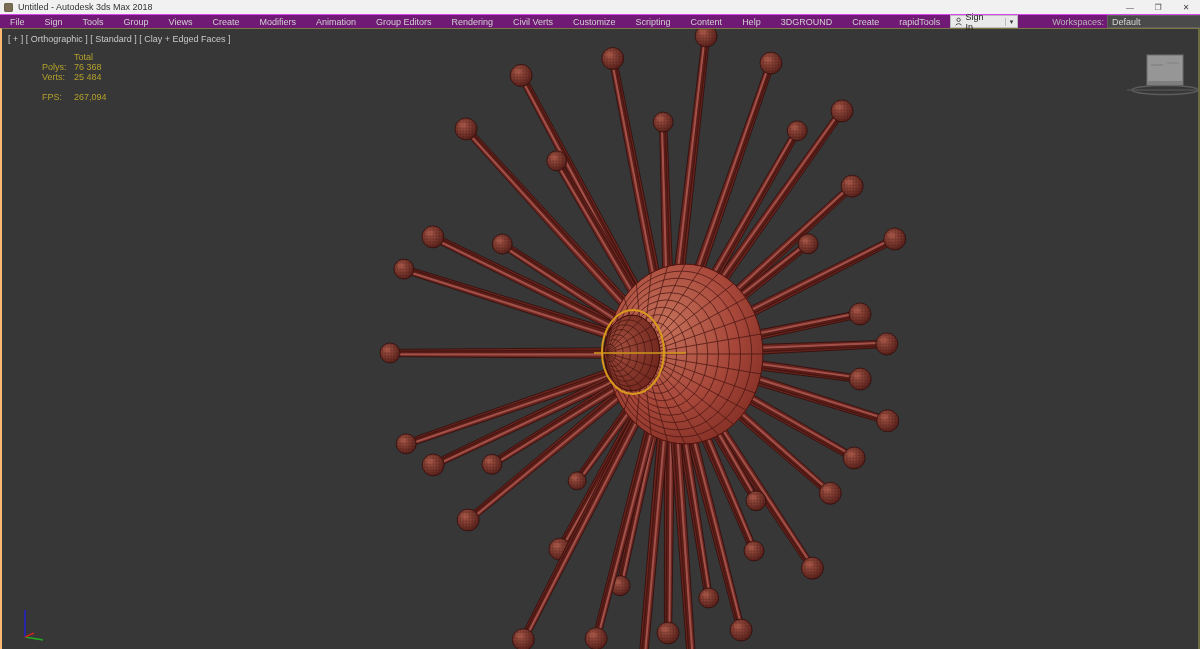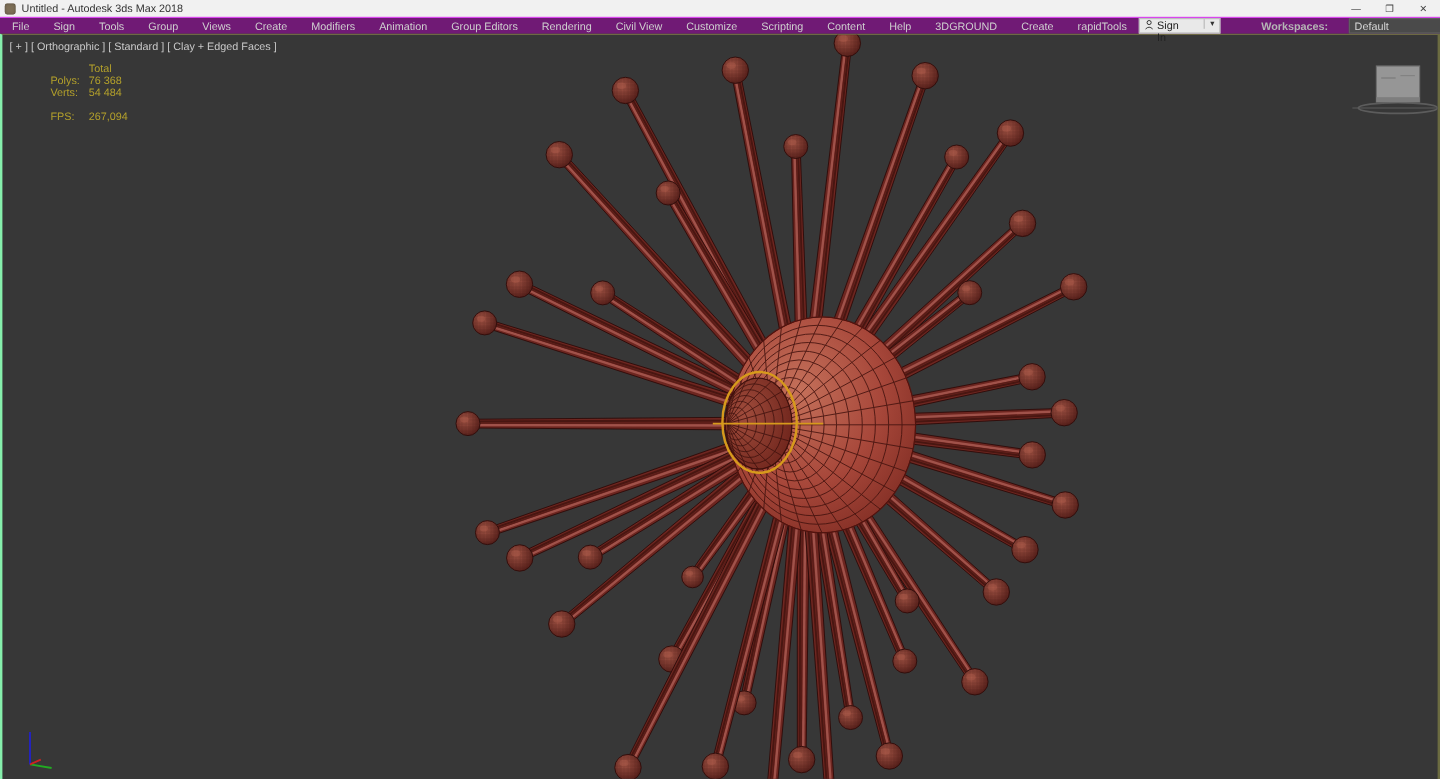--- a/index.html
+++ b/index.html
@@ -10,29 +10,29 @@
   #app-icon{width:9px;height:9px;margin:0 5px 0 4px;background:#7d6f57;border-radius:2px;
     box-shadow:inset 0 0 2px #4c4336;}
   #win-controls{margin-left:auto;display:flex;height:100%;}
   .win-btn{width:28px;height:100%;display:flex;align-items:center;justify-content:center;
     color:#444;font-size:8px;cursor:default;}
   
   #menubar{position:absolute;left:0;top:15px;width:1200px;height:13px;background:#701a75;
     display:flex;align-items:center;font-size:9px;color:#cfcfcf;z-index:30;}
   .menu-item{padding:0 10px;white-space:nowrap;}
   #menubar-right{margin-left:auto;display:flex;align-items:center;margin-right:6px;}
-  #signin-btn{display:flex;align-items:flex-start;background:#e9e9e9;color:#222;height:11px;
+  #signin-btn{display:flex;align-items:center;background:#e9e9e9;color:#222;height:11px;
     padding:0 4px;border:1px solid #bdbdbd;margin-right:34px;}
   #signin-btn .caret{margin-left:14px;border-left:1px solid #bbb;padding-left:4px;font-size:7px;color:#333;}
-  #workspaces-label{color:#b5b5b5;margin-right:17px;font-weight:bold;}
+  #workspaces-label{color:#b5b5b5;margin-right:3px;}
   #workspace-select{width:110px;height:11px;background:#4a4a4a;border:1px solid #5f5f5f;color:#d6d6d6;
     display:flex;align-items:center;padding:0 4px;}
   
   #viewport{position:absolute;left:0;top:28px;width:1196px;height:621px;background:#373737;
-    border-left:2px solid #86efac;border-right:2px solid #6c6c41;border-top:1px solid #7c7747;z-index:1;}
+    border-left:2px solid #fdba74;border-right:2px solid #6c6c41;border-top:1px solid #7c7747;z-index:1;}
   #scene-svg{position:absolute;left:0;top:0;width:1196px;height:620px;z-index:2;}
   #viewport-label{position:absolute;left:6px;top:5px;font-size:9px;color:#c9c9c9;z-index:10;white-space:nowrap;}
   #stats{position:absolute;left:8px;top:23px;font-size:9px;color:#b3a02b;z-index:10;line-height:10px;}
   #stats .row{display:flex;align-items:flex-end;}
   #stats .lbl{width:26px;text-align:left;margin-left:32px;}
   #stats .val{margin-left:6px;}
   #stats .gap{height:10px;}
 </style>
 </head>
 <body>
@@ -52,21 +52,21 @@
   <div class="menu-item">File</div>
     <div class="menu-item">Sign</div>
     <div class="menu-item">Tools</div>
     <div class="menu-item">Group</div>
     <div class="menu-item">Views</div>
     <div class="menu-item">Create</div>
     <div class="menu-item">Modifiers</div>
     <div class="menu-item">Animation</div>
     <div class="menu-item">Group Editors</div>
     <div class="menu-item">Rendering</div>
-    <div class="menu-item">Civil View</div>
+    <div class="menu-item">Civil Verts</div>
     <div class="menu-item">Customize</div>
     <div class="menu-item">Scripting</div>
     <div class="menu-item">Content</div>
     <div class="menu-item">Help</div>
     <div class="menu-item">3DGROUND</div>
     <div class="menu-item">Create</div>
     <div class="menu-item">rapidTools</div>
     <div id="menubar-right">
     <div id="signin-btn">
       <svg width="8" height="9" viewBox="0 0 8 9" style="margin-right:3px">
@@ -548,21 +548,21 @@
     <div class="row">
         <span class="lbl"></span>
         <span class="val">Total</span>
       </div>
     <div class="row">
         <span class="lbl">Polys:</span>
         <span class="val">76 368</span>
       </div>
     <div class="row">
         <span class="lbl">Verts:</span>
-        <span class="val">54 484</span>
+        <span class="val">25 484</span>
       </div>
     <div class="gap"></div>
     <div class="row">
         <span class="lbl">FPS:</span>
         <span class="val">267,094</span>
       </div>
   </div>
 </div>
 
 </body></html>

